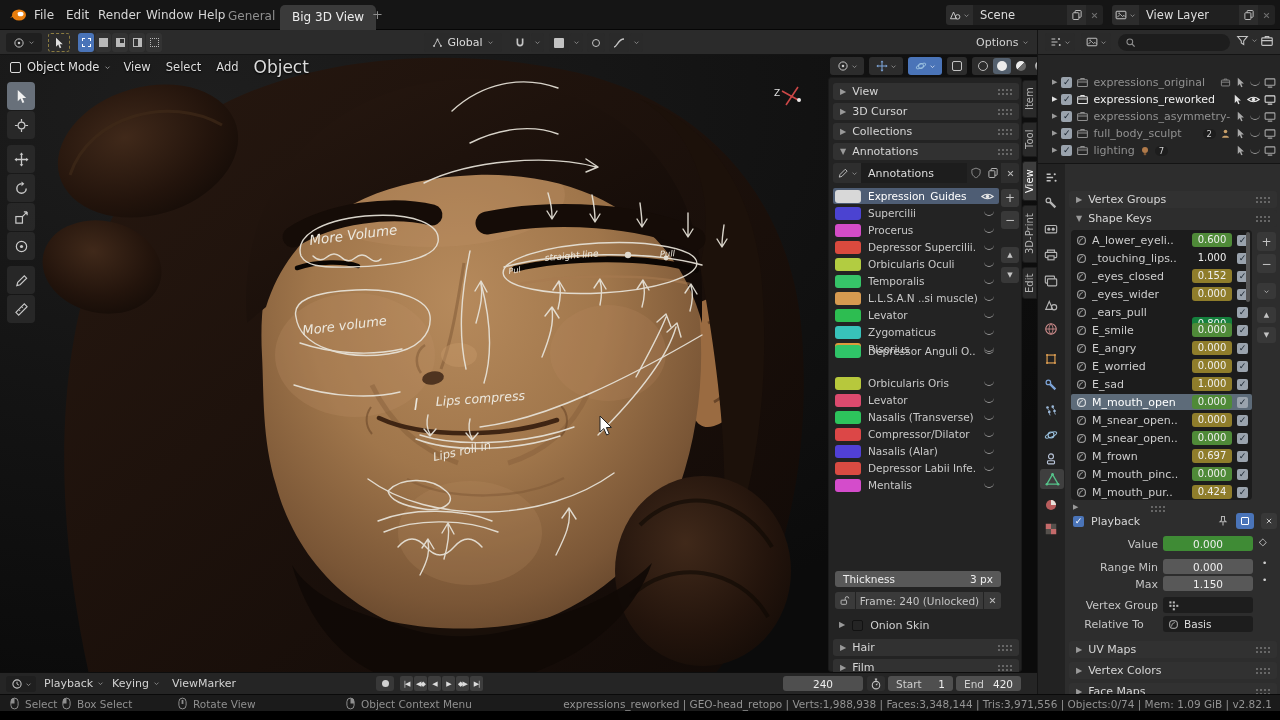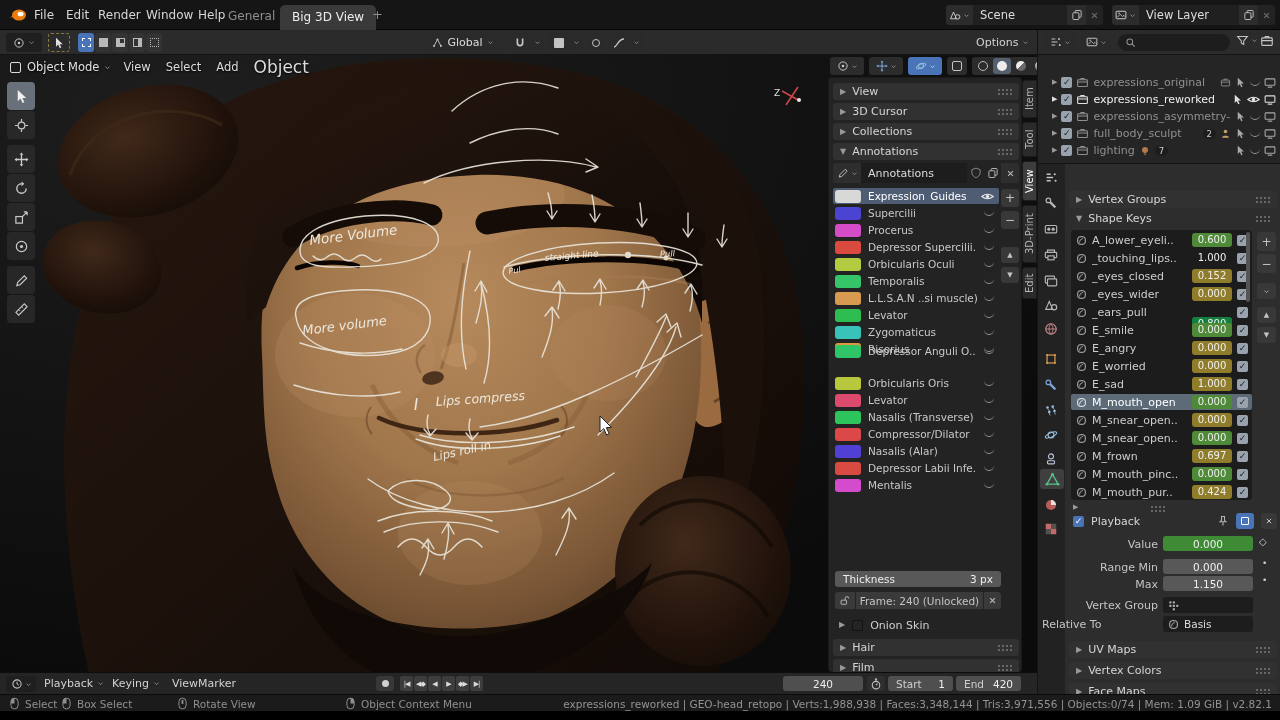--- a/index.html
+++ b/index.html
@@ -1201,21 +1201,21 @@
     <div class="a slider" style="left:125px;top:412px;width:90px;height:15px">
         <span>1.150</span>
       </div>
     <span class="a" style="left:224px;top:411px;color:#cfcfcf;font-size:9px">•</span>
     <div class="a" style="left:0;top:435px;width:120px;text-align:right;color:#c4c4c4"><span>Vertex Group</span></div>
     <div class="a field" style="left:125px;top:433px;width:90px;height:16px;padding:0 5px;gap:5px">
       <svg class="ic" width="11" height="11" color="#b5b5b5">
           <use href="#s-grid"></use>
         </svg>
     </div>
-    <div class="a" style="left:4px;top:454px;width:120px;text-align:left;color:#c4c4c4"><span>Relative To</span></div>
+    <div class="a" style="left:16px;top:454px;width:120px;text-align:center;color:#c4c4c4"><span>Relative To</span></div>
     <div class="a field" style="left:125px;top:452px;width:90px;height:16px;padding:0 5px;gap:5px">
       <svg class="ic" width="11" height="11" color="#c4c4c4">
           <use href="#s-key"></use>
         </svg>
       <span style="font-size:10.5px">Basis</span>
     </div>
 
     <div class="a panelh" style="left:31px;top:477px;width:208px;height:17px">
         <span class="tri">▶</span>
         <span>UV Maps</span>

